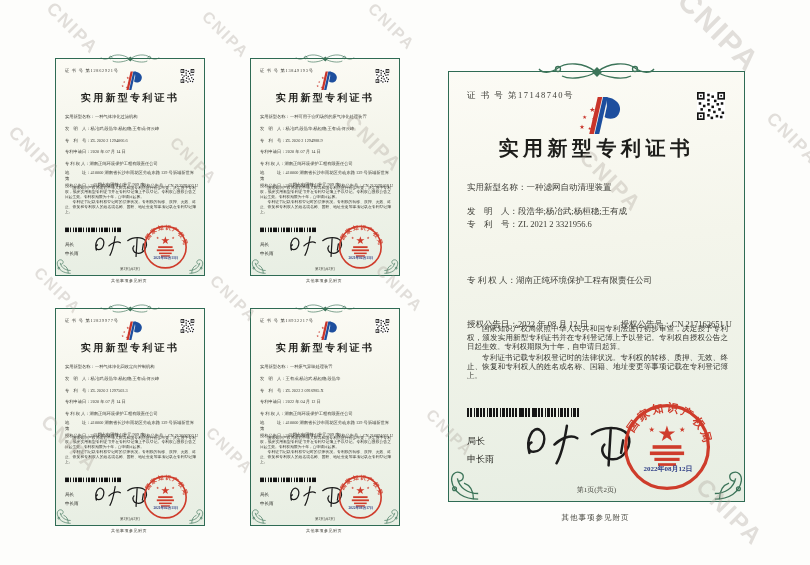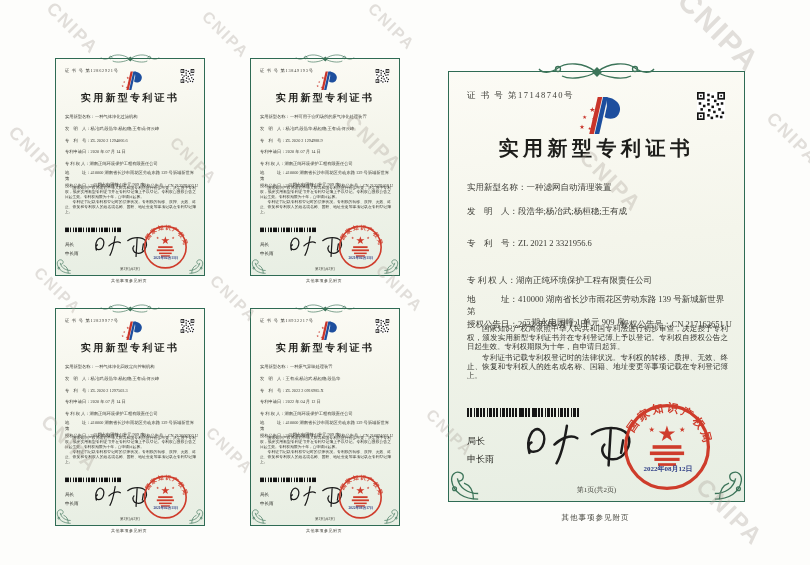--- a/index.html
+++ b/index.html
@@ -174,23 +174,22 @@
       <svg class="logo" viewBox="0 0 60 56">
             <use href="#sym-logo"></use>
           </svg>
       <svg class="qr" viewBox="0 0 33 33">
             <use href="#sym-qr"></use>
           </svg>
       <div class="title">实用新型专利证书</div>
 
       <div class="fld" style="top:134px"><span>发　明　人：</span><span>段浩华;杨冶武;杨桓稳;王有成</span></div>
       <div class="fld" style="top:110px"><span>实用新型名称：</span><span>一种滤网自动清理装置</span></div>
-      <div class="fld" style="top:166px"><span>专　利　号：</span><span>ZL 2021 2 3321956.6</span></div>
+      <div class="fld" style="top:147px"><span>专　利　号：</span><span>ZL 2021 2 3321956.6</span></div>
       <div class="fld" style="top:203px"><span>专 利 权 人：</span><span>湖南正纯环境保护工程有限责任公司</span></div>
-      <div class="fld f-addr" style="top:222px"><span>地　　　址：</span><span>410000 湖南省长沙市雨花区劳动东路 139 号新城新世界第</span><div class="addr2">二期永电园幢 1 单元 909 房</div></div>
       <div class="fld f-grant" style="top:247px">
         <span class="g1"><span>授权公告日：</span><span>2022 年 08 月 12 日</span></span>
         <span><span>授权公告号：</span><span>CN 217163651 U</span></span>
       </div>
 
       <div class="paras">
         <p>国家知识产权局依照中华人民共和国专利法进行初步审查，决定授予专利权，颁发实用新型专利证书并在专利登记簿上予以登记。专利权自授权公告之日起生效。专利权期限为十年，自申请日起算。</p>
         <p>专利证书记载专利权登记时的法律状况。专利权的转移、质押、无效、终止、恢复和专利权人的姓名或名称、国籍、地址变更等事项记载在专利登记簿上。</p>
       </div>
 

